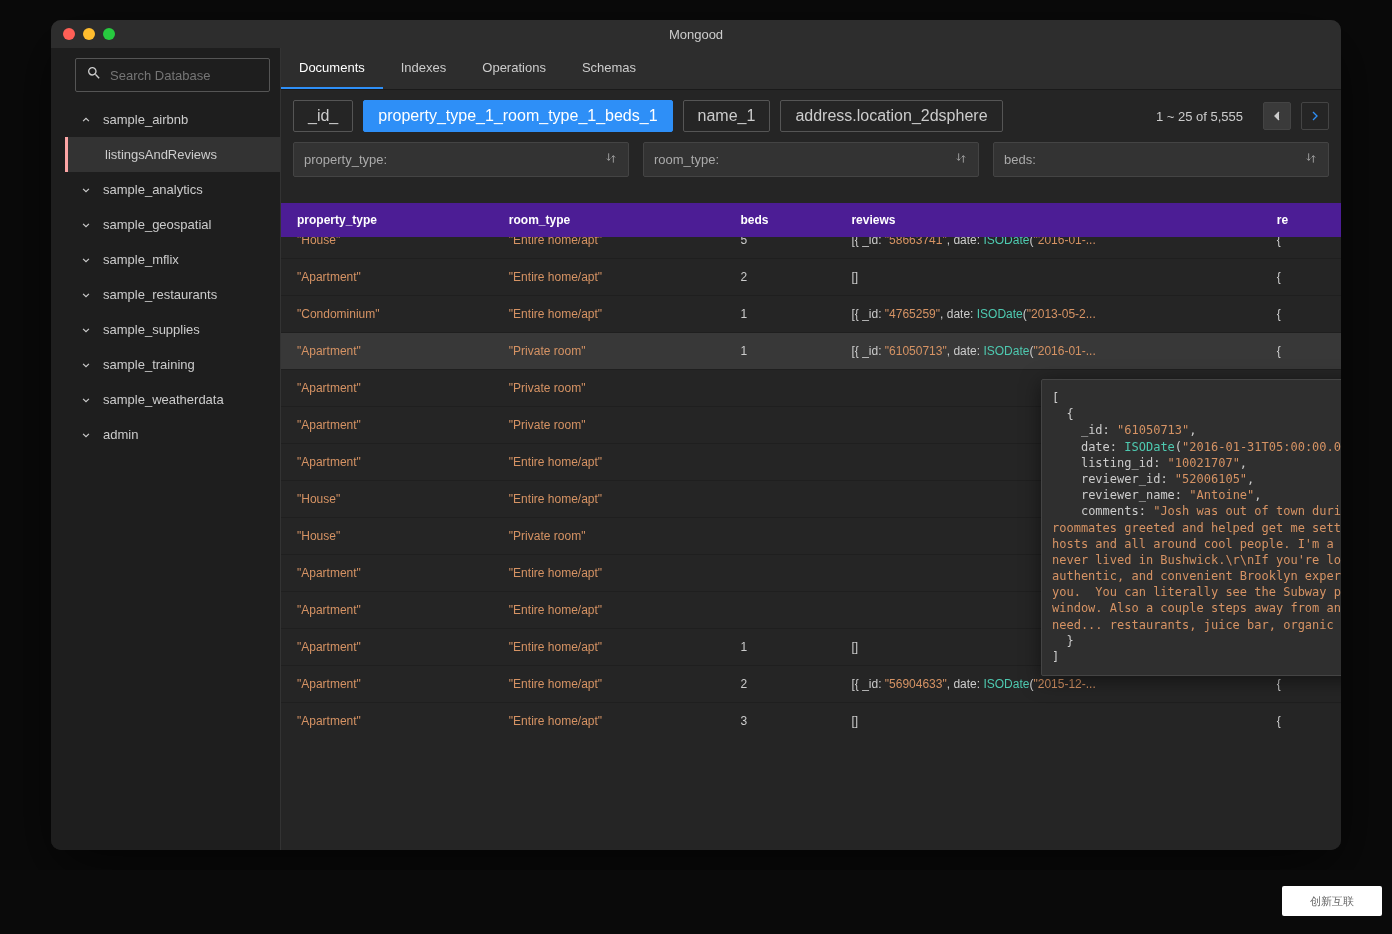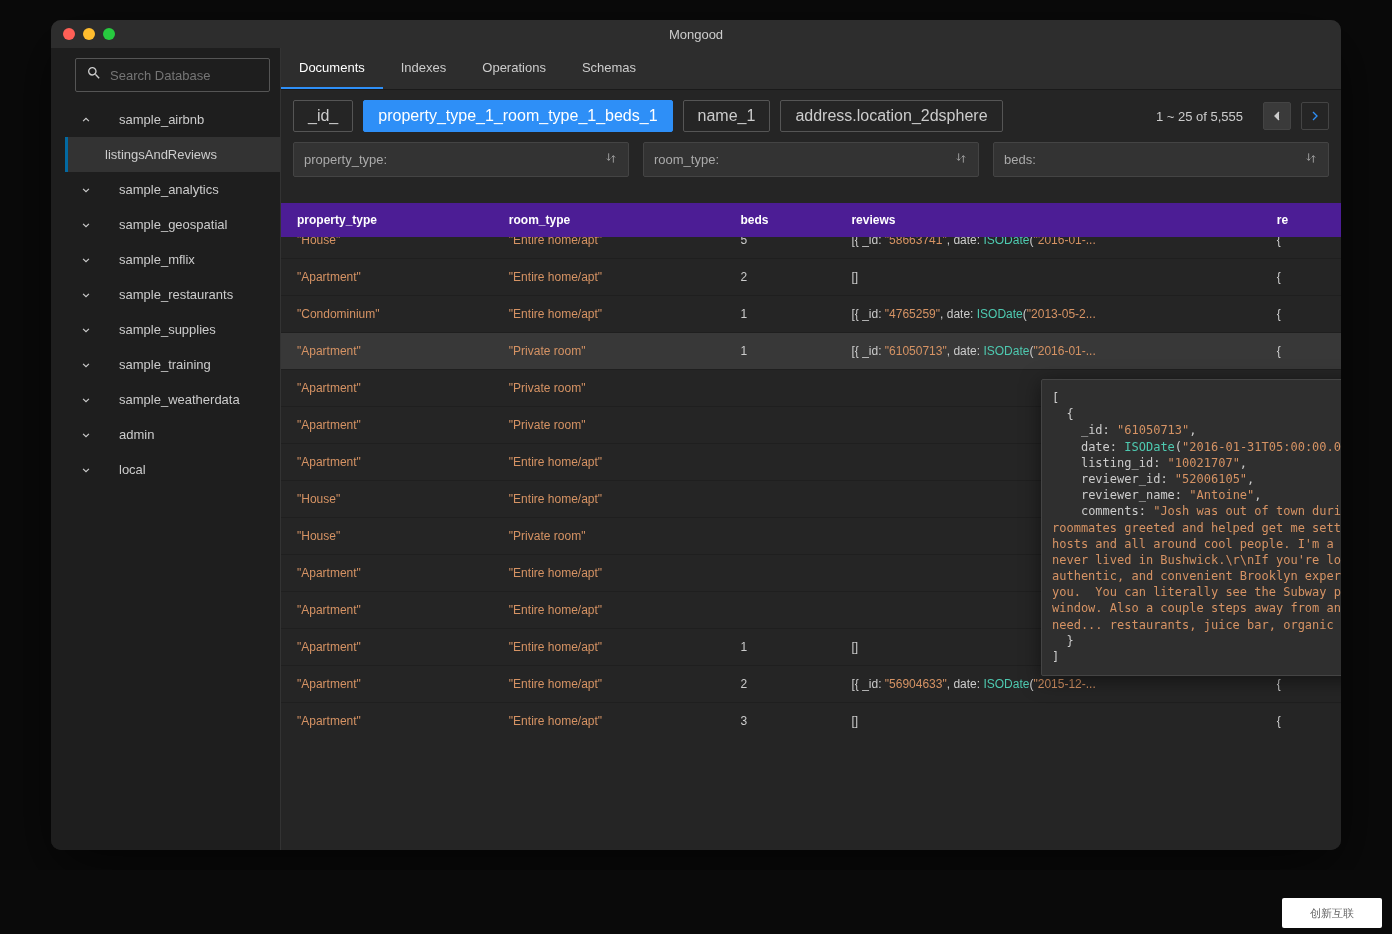--- a/index.html
+++ b/index.html
@@ -12,25 +12,25 @@
 .tl-yellow { background: #ffbd2e; }
 .tl-green { background: #27c93f; }
 .tl-title { position: absolute; left: 50%; transform: translateX(-50%); color: #ccc; font-size: 13px; }
 .body { flex: 1; display: flex; overflow: hidden; }
 .sidebar { width: 230px; background: #1e1e1e; border-right: 1px solid #333; display: flex; flex-direction: column; padding-left: 14px; }
 .search-wrap { padding: 10px; }
 .search-box { display: flex; align-items: center; border: 1px solid #555; border-radius: 2px; padding: 6px 10px; gap: 8px; }
 .search-box svg { width: 16px; height: 16px; fill: #ccc; }
 .search-box input { background: transparent; border: none; color: #ccc; font-size: 13px; outline: none; flex: 1; }
 .db-list { flex: 1; overflow-y: auto; }
-.db-row, .coll-row { display: flex; align-items: center; padding: 10px 14px; gap: 26px; cursor: pointer; color: #ccc; font-size: 13px; }
+.db-row, .coll-row { display: flex; align-items: center; padding: 10px 14px; gap: 10px; cursor: pointer; color: #ccc; font-size: 13px; }
 .chev { width: 14px; height: 14px; flex-shrink: 0; }
 .chev svg { width: 100%; height: 100%; fill: #ccc; }
 .coll-row { padding-left: 40px; }
-.coll-row.active { background: #333; border-left: 3px solid #0369a1; padding-left: 37px; }
+.coll-row.active { background: #333; border-left: 3px solid #fca5a5; padding-left: 37px; }
 .main { flex: 1; display: flex; flex-direction: column; background: #252525; overflow: hidden; }
 .tabs { display: flex; background: #2d2d2d; border-bottom: 1px solid #1a1a1a; }
 .tab { padding: 12px 18px; color: #ccc; font-size: 13px; cursor: pointer; border-bottom: 2px solid transparent; }
 .tab.active { color: #fff; font-weight: 400; border-bottom-color: #2e8ff7; }
 .idx-row { display: flex; align-items: center; padding: 10px 12px; gap: 10px; background: #252525; }
 .idx-pill { padding: 6px 14px; border: 1px solid #555; border-radius: 2px; color: #ccc; font-size: 16px; cursor: pointer; white-space: nowrap; }
 .idx-pill.active { background: #2e8ff7; color: #fff; border-color: #2e8ff7; }
 .spacer { flex: 1; }
 .pager { color: #ccc; font-size: 13px; margin-right: 10px; }
 .nav-btn { width: 28px; height: 28px; display: flex; align-items: center; justify-content: center; cursor: pointer; border: 1px solid #444; border-radius: 2px; }
@@ -44,21 +44,21 @@
 th { text-align: left; padding: 10px 16px; color: #fff; font-weight: 600; background: #4c1d95; position: sticky; top: 16px; }
 td { padding: 11px 16px; color: #ccc; border-top: 1px solid #1f1f1f; white-space: nowrap; overflow: hidden; text-overflow: ellipsis; max-width: 230px; }
 tr.highlight td { background: #383838; }
 .str { color: #d69364; }
 .fn { color: #4ec9b0; }
 .rev-cell { color: #ccc; }
 .rev-cell .str { color: #d69364; }
 .popup { position: absolute; left: 760px; top: 192px; width: 495px; background: #2f2f2f; border: 1px solid #444; border-radius: 2px; padding: 10px; font-family: ui-monospace, Menlo, monospace; font-size: 12px; line-height: 1.35; color: #ccc; white-space: pre-wrap; box-shadow: 0 4px 20px rgba(0,0,0,0.5); z-index: 10; }
 .popup .s { color: #d69364; }
 .popup .f { color: #4ec9b0; }
-.watermark { position: fixed; right: 10px; bottom: 6px; width: 100px; height: 30px; background: #fff; display: flex; align-items: center; justify-content: center; font-size: 11px; color: #666; border-radius: 2px; }
+.watermark { position: fixed; right: 10px; bottom: 18px; width: 100px; height: 30px; background: #fff; display: flex; align-items: center; justify-content: center; font-size: 11px; color: #666; border-radius: 2px; }
 </style>
 </head>
 <body>
 
 <div class="window">
   <div class="titlebar">
     <div class="tl-buttons">
       <div class="tl-btn tl-red"></div>
       <div class="tl-btn tl-yellow"></div>
       <div class="tl-btn tl-green"></div>
@@ -124,26 +124,20 @@
                 <path d="M7 10l5 5 5-5" stroke="#ccc" stroke-width="2" fill="none"></path>
               </svg></span>
             <span>sample_weatherdata</span>
           </div>
           <div class="db-row">
             <span class="chev"><svg viewBox="0 0 24 24">
                 <path d="M7 10l5 5 5-5" stroke="#ccc" stroke-width="2" fill="none"></path>
               </svg></span>
             <span>admin</span>
           </div>
-          <div class="db-row">
-            <span class="chev"><svg viewBox="0 0 24 24">
-                <path d="M7 10l5 5 5-5" stroke="#ccc" stroke-width="2" fill="none"></path>
-              </svg></span>
-            <span>local</span>
-          </div>
         </div>
     </div>
     <div class="main">
       <div class="tabs" id="tabs">
           <div class="tab active">Documents</div>
           <div class="tab">Indexes</div>
           <div class="tab">Operations</div>
           <div class="tab">Schemas</div>
         </div>
       <div class="idx-row">

